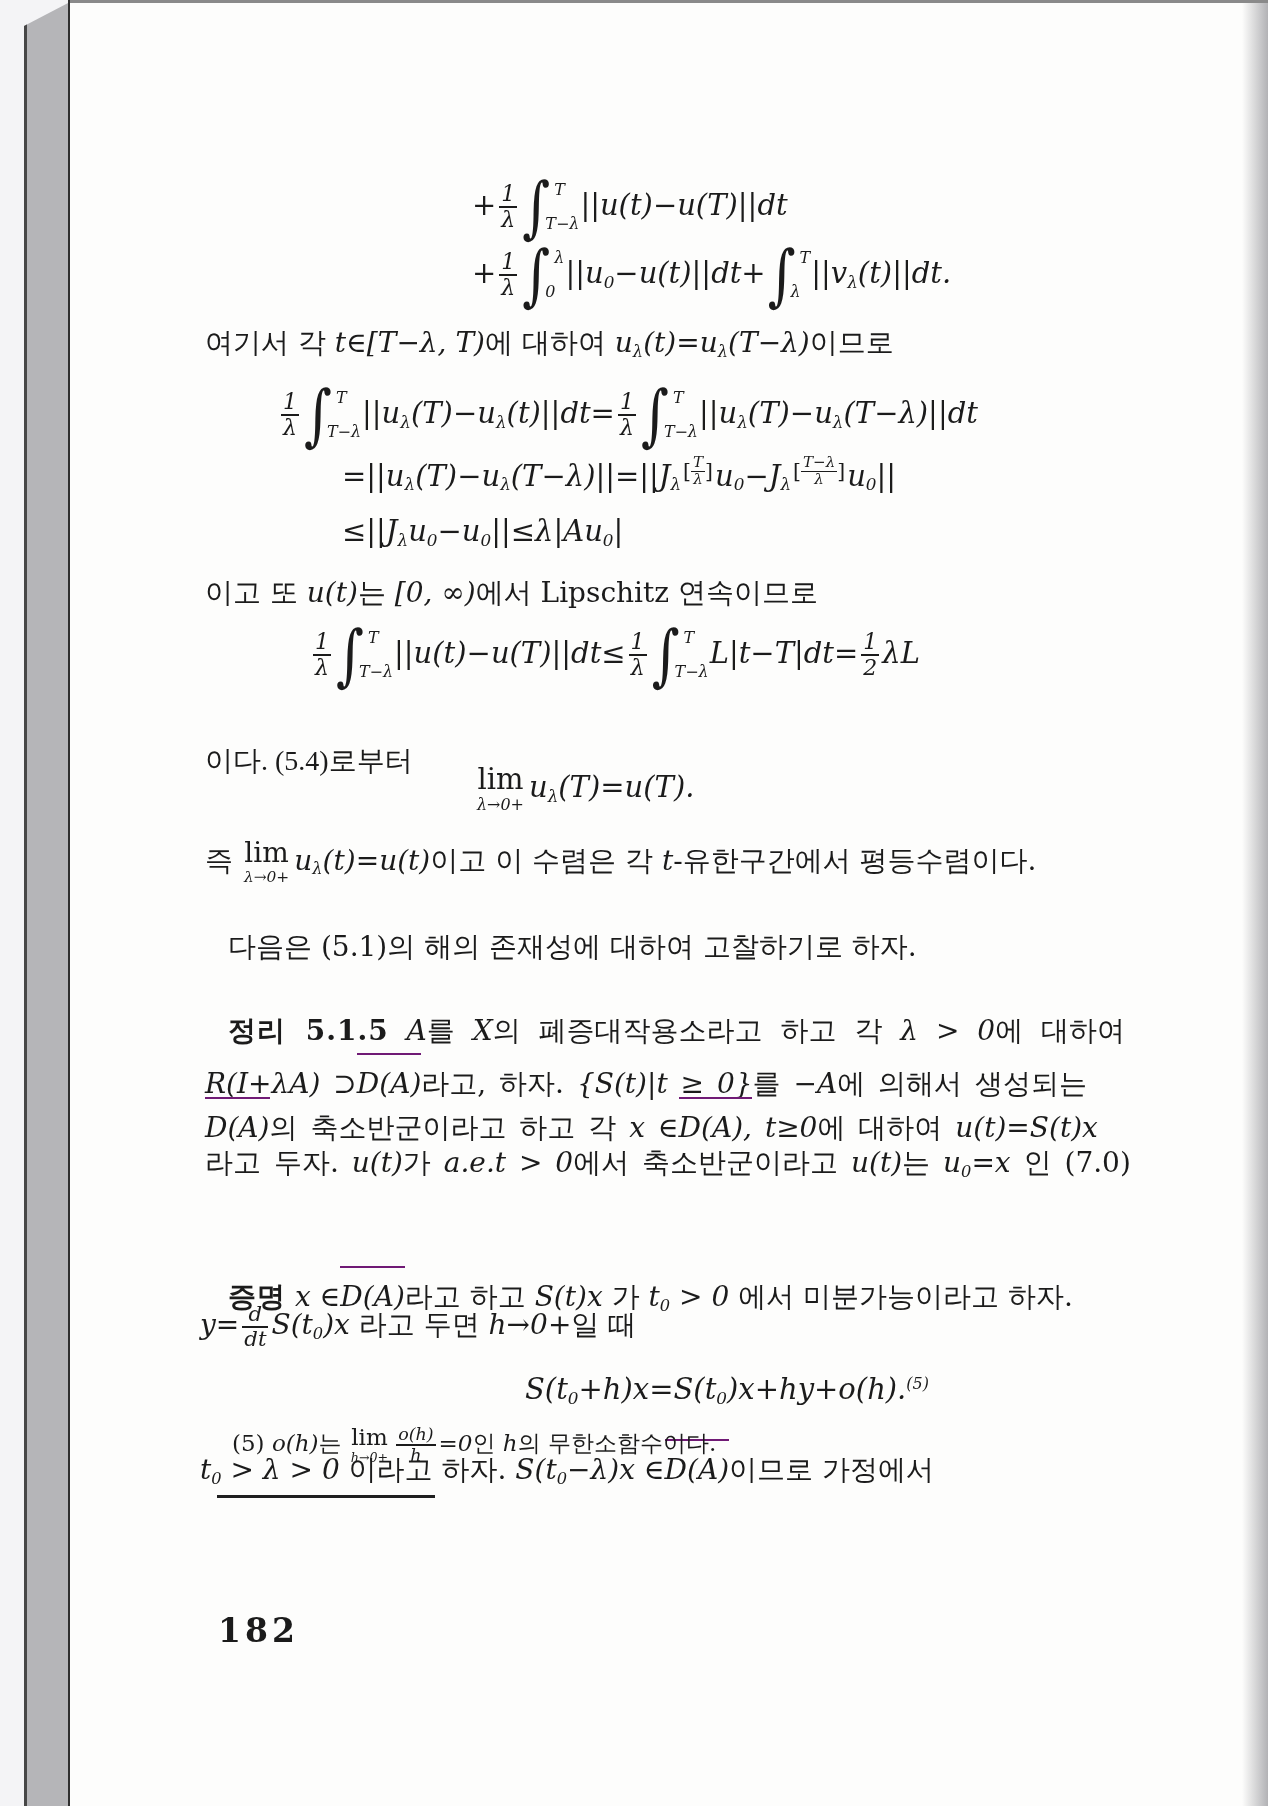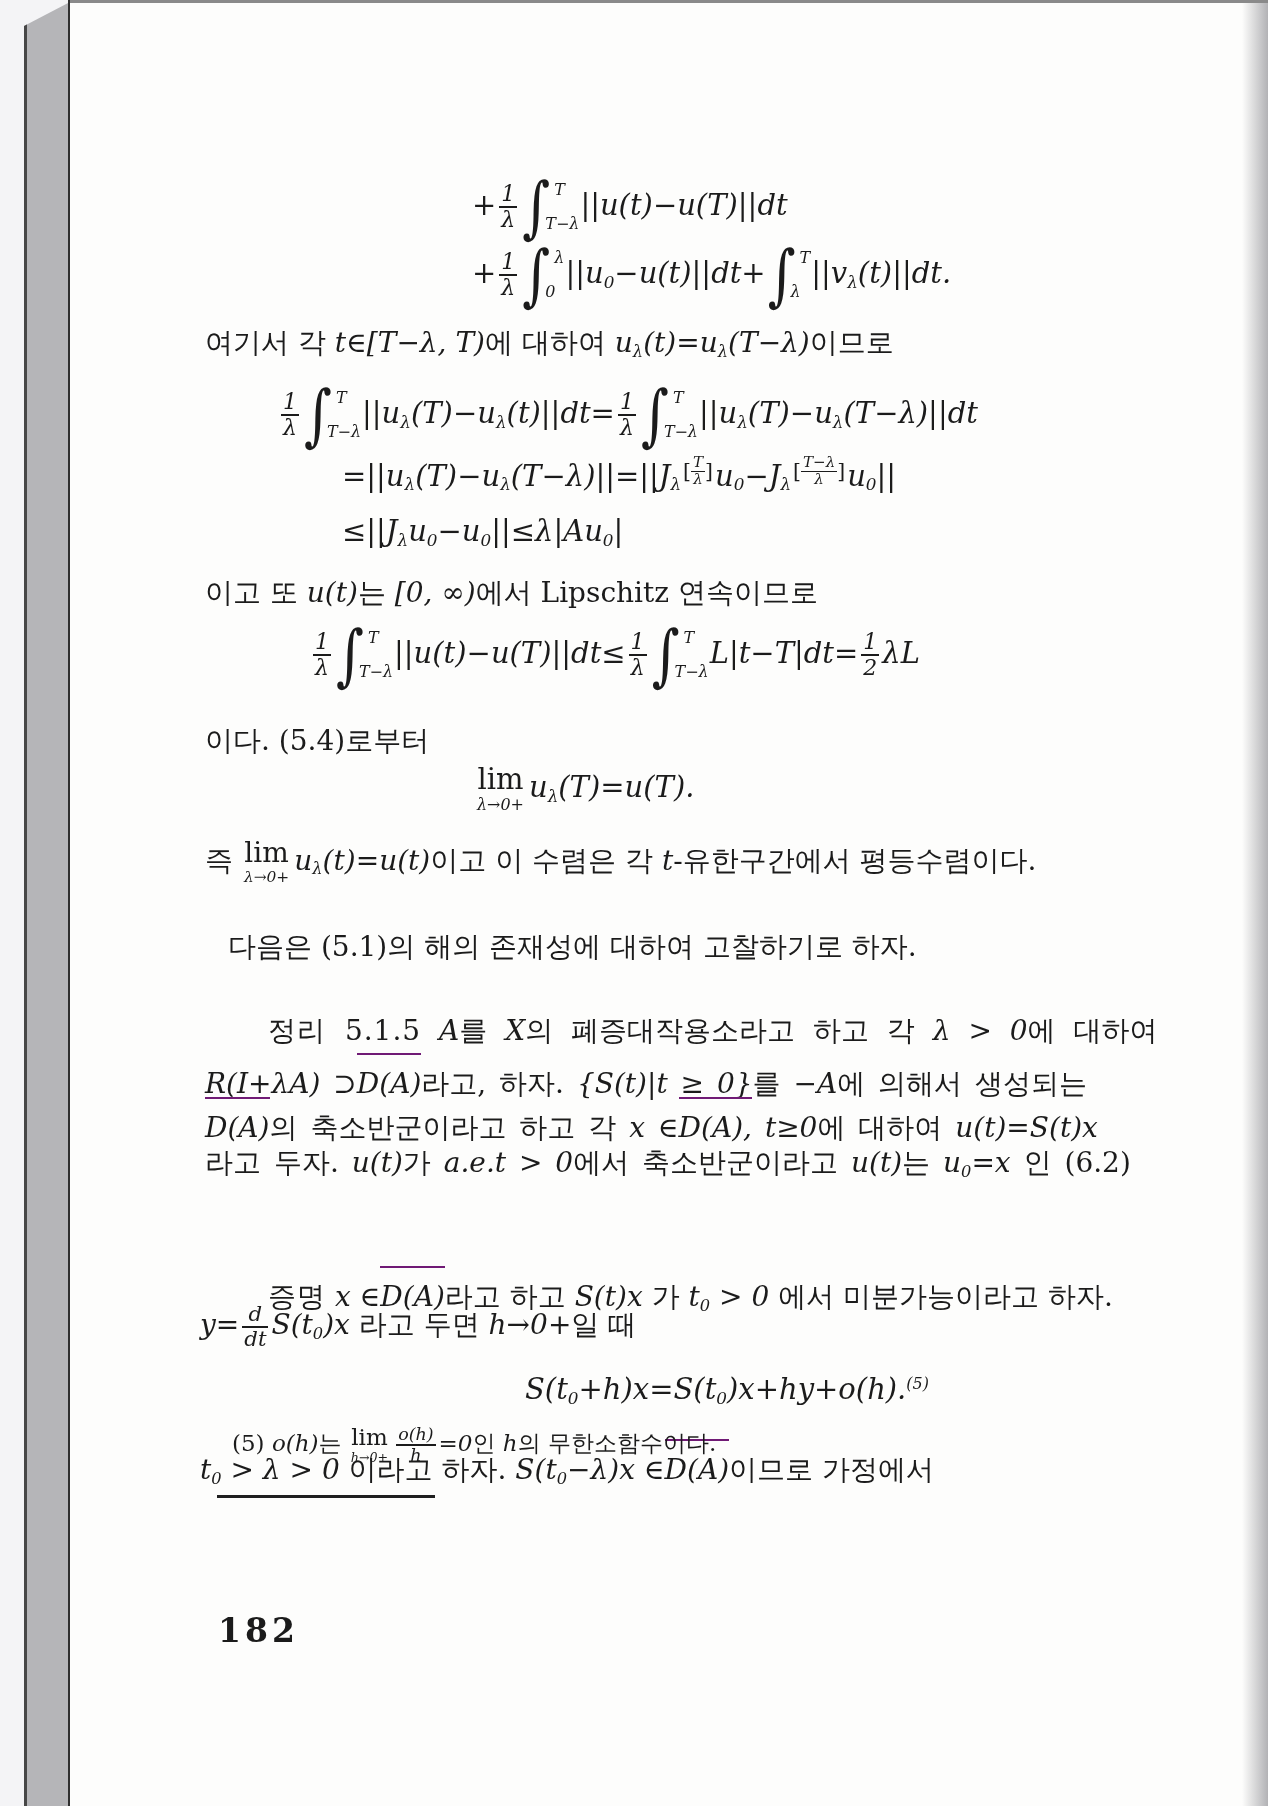--- a/index.html
+++ b/index.html
@@ -31,21 +31,21 @@
   
   .mline{
     position:absolute;white-space:nowrap;
     font-size:28px;line-height:1.4;
   }
   .eq{font-size:29px;}
   .small{font-size:23px;}
   .mk{font-style:normal;}
   .mi{font-style:italic;}
   .mr{font-style:normal;}
-  .mb{font-weight:400;letter-spacing:1px;margin-left:40px;}
+  .mb{font-weight:700;letter-spacing:1px;}
   .msub{font-size:0.58em;font-style:italic;vertical-align:-0.28em;}
   .msup{font-size:0.55em;font-style:italic;vertical-align:0.65em;}
   .mol{font-style:italic;display:inline-block;border-top:2px solid #701a75;padding-top:13px;line-height:1.15;}
   .mfrac{display:inline-block;vertical-align:middle;text-align:center;font-size:0.76em;line-height:1.08;font-style:italic;margin:0 3px;}
   .mfrac .fn{display:block;padding:0 2px;}
   .mfrac .fd{display:block;border-top:2px solid #1b1b1b;padding:0 2px;}
   .mint{display:inline-flex;align-items:center;vertical-align:middle;height:1.95em;margin:0 1px 0 2px;}
   .mint .isign{font-size:1.85em;line-height:1;transform:scaleY(1.25);font-style:normal;}
   .mint .ilims{display:flex;flex-direction:column;justify-content:space-between;height:100%;font-size:0.55em;font-style:italic;margin-left:-3px;padding:1px 0;}
   .mint .ia{margin-left:7px;}
@@ -133,38 +133,38 @@
           <span class="ib">T−λ</span>
         </span>
       </span><span class="mi">||u(t)−u(T)||dt≤</span><span class="mfrac"><span class="fn">1</span><span class="fd">λ</span></span><span class="mint">
         <span class="isign">∫</span>
         <span class="ilims">
           <span class="ia">T</span>
           <span class="ib">T−λ</span>
         </span>
       </span><span class="mi">L|t−T|dt=</span><span class="mfrac"><span class="fn">1</span><span class="fd">2</span></span><span class="mi">λL</span></div>
 
-  <div class="mline" style="left:135px;top:718px;"><span class="mk">이다.  (5.4)로부터</span></div>
+  <div class="mline" style="left:135px;top:738px;font-family:Liberation Serif, serif;"><span class="mk">이다.  (5.4)로부터</span></div>
 
   <div class="mline eq" style="left:405px;top:762px;"><span class="mlim">
         <span class="lt">lim</span>
         <span class="lu">λ→0+</span>
       </span><span class="mi">u</span><span class="msub">λ</span><span class="mi">(T)=u(T).</span></div>
 
   <div class="mline" style="left:135px;top:836px;"><span class="mk">즉 </span><span class="mlim">
         <span class="lt">lim</span>
         <span class="lu">λ→0+</span>
       </span><span class="mi">u</span><span class="msub">λ</span><span class="mi">(t)=u(t)</span><span class="mk">이고 이 수렴은 각 </span><span class="mi">t</span><span class="mk">-유한구간에서 평등수렴이다.</span></div>
 
   <div class="mline" style="left:158px;top:924px;"><span class="mk">다음은 (5.1)의 해의 존재성에 대하여 고찰하기로 하자.</span></div>
 
   <div class="mline ws1" style="left:158px;top:1008px;"><span class="mb">정리 5.1.5</span><span class="mk">  </span><span class="mi">A</span><span class="mk">를 </span><span class="mi">X</span><span class="mk">의 폐증대작용소라고 하고 각 </span><span class="mi">λ &gt; 0</span><span class="mk">에 대하여</span></div>
   <div class="mline ws2" style="left:135px;top:1050px;"><span class="mi">R(I+λA) ⊃</span><span class="mol">D(A)</span><span class="mk">라고, 하자. </span><span class="mi">{S(t)|t ≥ 0}</span><span class="mk">를 </span><span class="mi">−A</span><span class="mk">에 의해서 생성되는</span></div>
   <div class="mline ws2" style="left:135px;top:1094px;"><span class="mol">D(A)</span><span class="mk">의 축소반군이라고 하고 각 </span><span class="mi">x ∈</span><span class="mol">D(A),</span><span class="mi"> t≥0</span><span class="mk">에 대하여 </span><span class="mi">u(t)=S(t)x</span></div>
-  <div class="mline ws2" style="left:135px;top:1140px;"><span class="mk">라고 두자. </span><span class="mi">u(t)</span><span class="mk">가 </span><span class="mi">a.e.t &gt; 0</span><span class="mk">에서 축소반군이라고 </span><span class="mi">u(t)</span><span class="mk">는 </span><span class="mi">u</span><span class="msub">0</span><span class="mi">=x</span><span class="mk"> 인 (6.2)</span></div>
+  <div class="mline ws2" style="left:135px;top:1140px;"><span class="mk">라고 두자. </span><span class="mi">u(t)</span><span class="mk">가 </span><span class="mi">a.e.t &gt; 0</span><span class="mk">에서 축소반군이라고 </span><span class="mi">u(t)</span><span class="mk">는 </span><span class="mi">u</span><span class="msub">0</span><span class="mi">=x</span><span class="mk"> 인 (7.0)</span></div>
 
   <div class="mline" style="left:158px;top:1263px;"><span class="mb">증명</span><span class="mk">  </span><span class="mi">x ∈</span><span class="mol">D(A)</span><span class="mk">라고 하고 </span><span class="mi">S(t)x</span><span class="mk"> 가 </span><span class="mi">t</span><span class="msub">0</span><span class="mi"> &gt; 0</span><span class="mk"> 에서 미분가능이라고 하자.</span></div>
   <div class="mline" style="left:130px;top:1300px;"><span class="mi">y=</span><span class="mfrac"><span class="fn">d</span><span class="fd">dt</span></span><span class="mi">S(t</span><span class="msub">0</span><span class="mi">)x</span><span class="mk"> 라고 두면 </span><span class="mi">h→0+</span><span class="mk">일 때</span></div>
   <div class="mline eq" style="left:455px;top:1366px;"><span class="mi">S(t</span><span class="msub">0</span><span class="mi">+h)x=S(t</span><span class="msub">0</span><span class="mi">)x+hy+o(h).</span><span class="msup">(5)</span></div>
   <div class="mline" style="left:130px;top:1436px;"><span class="mi">t</span><span class="msub">0</span><span class="mi"> &gt; λ &gt; 0</span><span class="mk"> 이라고 하자. </span><span class="mi">S(t</span><span class="msub">0</span><span class="mi">−λ)x ∈</span><span class="mol">D(A)</span><span class="mk">이므로 가정에서</span></div>
 
   <div class="rule" style="left:147px;top:1492px;width:218px;"></div>
   <div class="mline small" style="left:162px;top:1422px;"><span class="mk">(5) </span><span class="mi">o(h)</span><span class="mk">는 </span><span class="mlim">
         <span class="lt">lim</span>
         <span class="lu">h→0+</span>

